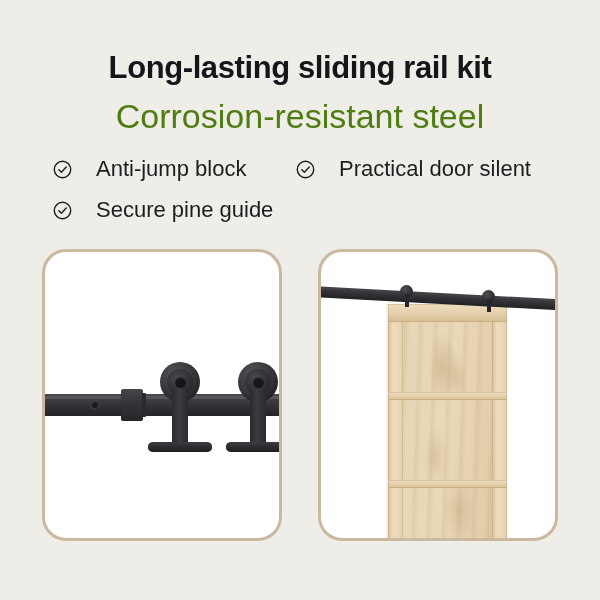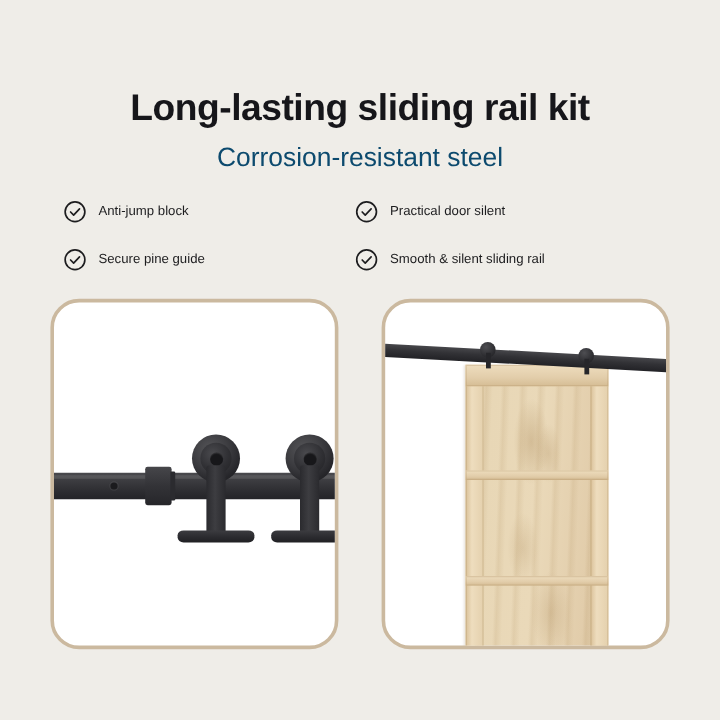--- a/index.html
+++ b/index.html
@@ -10,35 +10,35 @@
     width: 600px;
     height: 600px;
     background: #efede8;
     font-family: "Liberation Sans", sans-serif;
     overflow: hidden;
     position: relative;
   }
 
   
   .header {
-    padding-top: 72px;
+    padding-top: 50px;
     text-align: center;
   }
   .title {
     font-size: 31px;
     font-weight: bold;
     color: #16161a;
     letter-spacing: -0.4px;
     line-height: 1.15;
     margin: 0;
   }
   .subtitle {
-    font-size: 22px;
+    font-size: 34px;
     font-weight: normal;
-    color: #0c4a6e;
+    color: #4d7c0f;
     line-height: 1.2;
     margin: 10px 0 0 0;
   }
 
   
   .features {
     margin: 22px 52px 0 52px;
     display: grid;
     grid-template-columns: 243px 1fr;
     row-gap: 19px;
@@ -48,24 +48,25 @@
     align-items: center;
     gap: 9px;
   }
   .check-icon {
     flex: 0 0 auto;
     width: 21px;
     height: 21px;
     display: block;
   }
   .feature-label {
-    font-size: 11px;
+    font-size: 22px;
     color: #1d1d1f;
     white-space: nowrap;
     line-height: 1;
+    margin-left: 14px;
   }
 
   
   .panels {
     position: absolute;
     top: 249px;
     left: 42px;
     width: 516px;
     height: 292px;
     display: flex;
@@ -316,29 +317,20 @@
   <div class="feature">
     <span class="check-icon">
       <svg viewBox="0 0 24 24" width="21" height="21" fill="none" stroke="#1d1d1f" stroke-width="1.6" stroke-linecap="round" stroke-linejoin="round">
         <circle cx="12" cy="12" r="9.4"></circle>
         <path d="M7.8 12.2 L10.7 15.1 L16.3 9.2"></path>
       </svg>
     </span>
     <span class="feature-label">Secure pine guide</span>
   </div>
 
-  <div class="feature">
-    <span class="check-icon">
-      <svg viewBox="0 0 24 24" width="21" height="21" fill="none" stroke="#1d1d1f" stroke-width="1.6" stroke-linecap="round" stroke-linejoin="round">
-        <circle cx="12" cy="12" r="9.4"></circle>
-        <path d="M7.8 12.2 L10.7 15.1 L16.3 9.2"></path>
-      </svg>
-    </span>
-    <span class="feature-label">Smooth &amp; silent sliding rail</span>
-  </div>
 
 </div>
 
 <div class="panels">
 
   <div class="panel">
     <span class="sr">Black sliding rail track with two roller wheels and hangers</span>
 
     <div class="rail-scene">
       <div class="rail-bar"></div>

